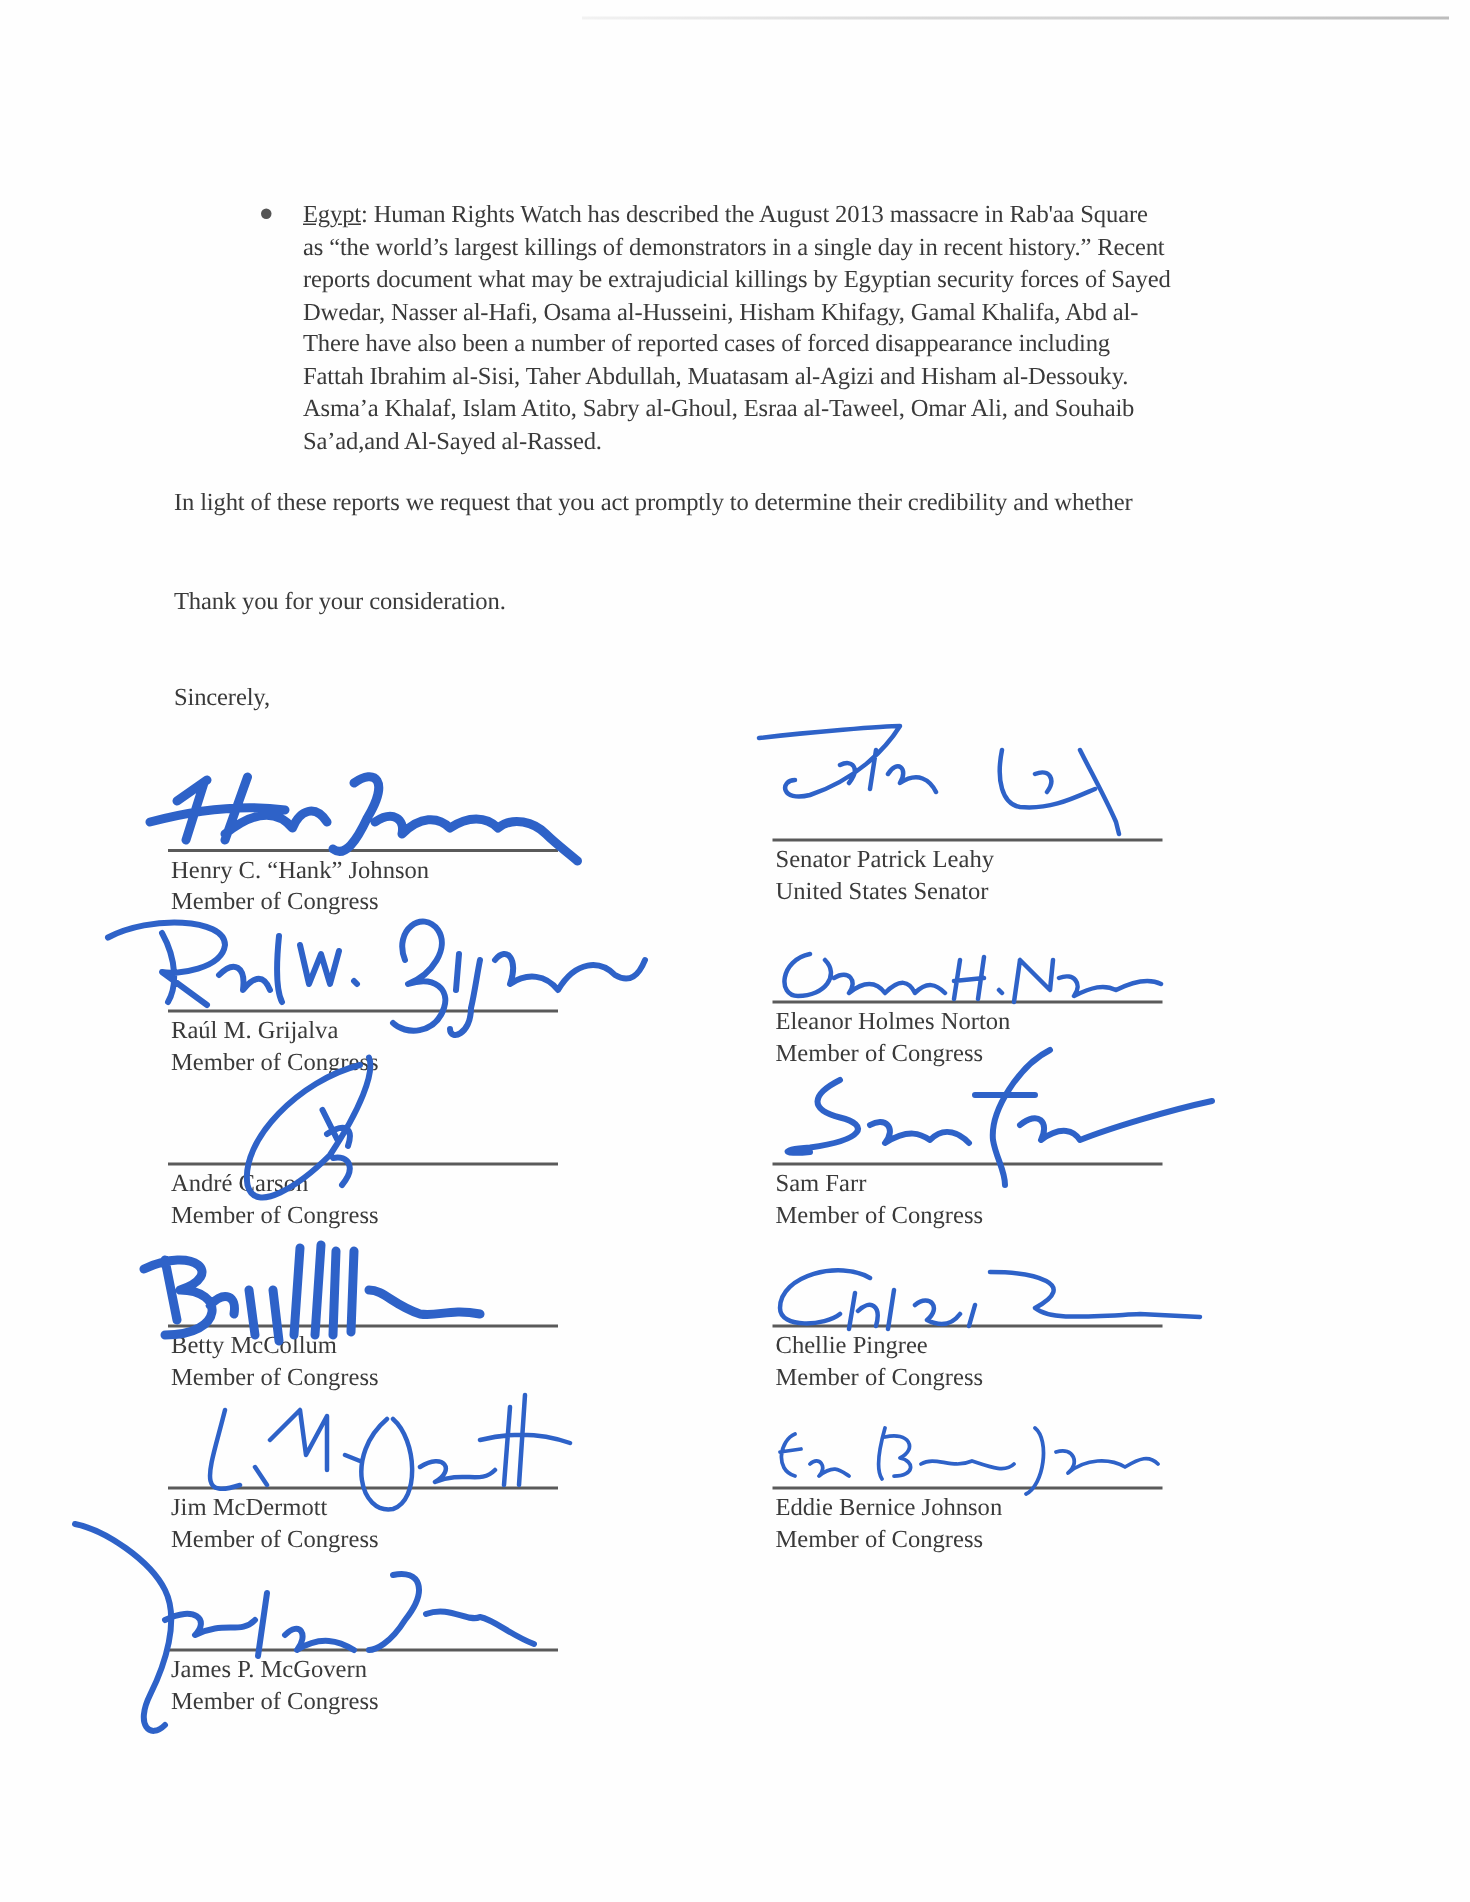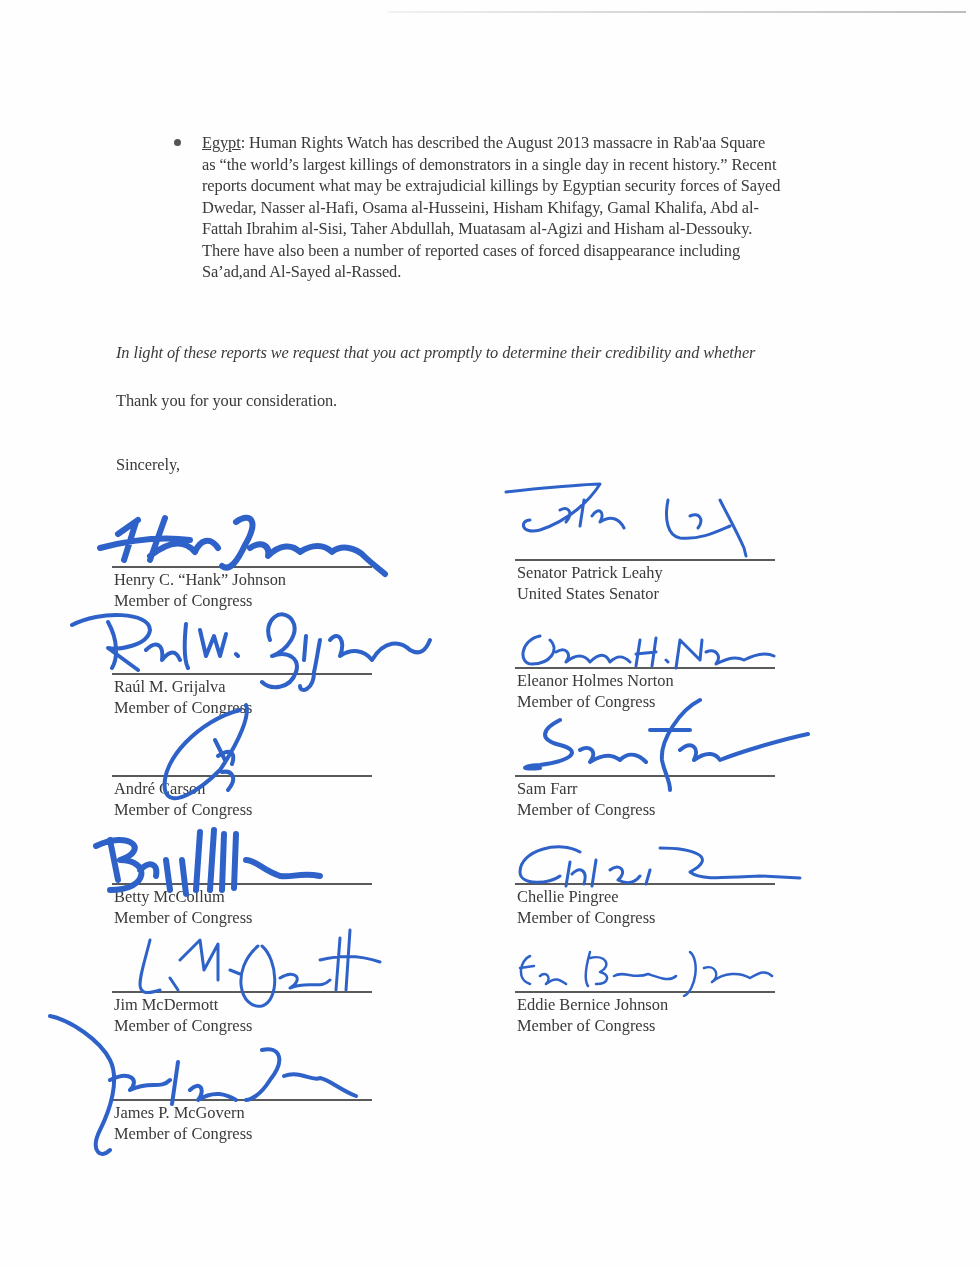--- a/index.html
+++ b/index.html
@@ -7,21 +7,21 @@
     width:980px; height:1268px; background:#fefefe; position:relative; overflow:hidden;
     font-family:"Liberation Serif","DejaVu Serif",serif; color:#3a3a3a;
   }
   .topline { position:absolute; left:388px; top:11px; width:578px; height:2px;
     background:linear-gradient(90deg,#f2f2f2,#d9d9d9 40%,#cfcfcf 70%,#bdbdbd); }
   .bullet { position:absolute; left:174px; top:139px; width:7px; height:7px; border-radius:50%; background:#555; }
   .para { position:absolute; font-size:16.4px; line-height:21.5px; letter-spacing:-0.1px; margin:0; }
   .bullet-para { left:202px; top:132px; width:665px; }
   .bullet-para .u { text-decoration:underline;margin-top:26px; }
   .line { display:block; white-space:nowrap; }
-  .p2 { left:116px; top:342px; width:760px;font-style:italic; }
+  .p2 { left:116px; top:324px; width:760px; }
   .p3 { left:116px; top:390px; }
   .p4 { left:116px; top:454px; }
 
   .sig { position:absolute; width:260px; }
   .sig .rule { position:absolute; left:0; top:0; width:260px; height:1.5px; background:#5a5a5a; }
   .sig .name, .sig .title { position:absolute; left:2px; font-size:16.4px; white-space:nowrap; }
   .sig .name { top:4px; }
   .sig .title { top:25px; }
   .ink { position:absolute; overflow:visible; pointer-events:none; }
   .ink path { fill:none; stroke:#2e62c8; stroke-linecap:round; stroke-linejoin:round; }
@@ -30,22 +30,23 @@
 <body>
 
 <div class="topline"></div>
 
 <div class="bullet"></div>
 <p class="para bullet-para">
   <span class="line"><span class="u">Egypt</span><span>: Human Rights Watch has described the August 2013 massacre in Rab'aa Square</span></span>
   <span class="line">as “the world’s largest killings of demonstrators in a single day in recent history.” Recent</span>
   <span class="line">reports document what may be extrajudicial killings by Egyptian security forces of Sayed</span>
   <span class="line">Dwedar, Nasser al-Hafi, Osama al-Husseini, Hisham Khifagy, Gamal Khalifa, Abd al-</span>
+  <span class="line">There have also been a number of reported cases of forced disappearance including</span>
   <span class="line">Fattah Ibrahim al-Sisi, Taher Abdullah, Muatasam al-Agizi and Hisham al-Dessouky.</span>
-  <span class="line">There have also been a number of reported cases of forced disappearance including</span>
+  <span class="line">Asma’a Khalaf, Islam Atito, Sabry al-Ghoul, Esraa al-Taweel, Omar Ali, and Souhaib</span>
   <span class="line">Sa’ad,and Al-Sayed al-Rassed.</span>
 </p>
 
 <p class="para p2">
   <span class="line">In light of these reports we request that you act promptly to determine their credibility and whether</span>
 </p>
 <p class="para p3">Thank you for your consideration.</p>
 <p class="para p4">Sincerely,</p>
 
 <div class="sig" style="left:112px; top:566px;">

